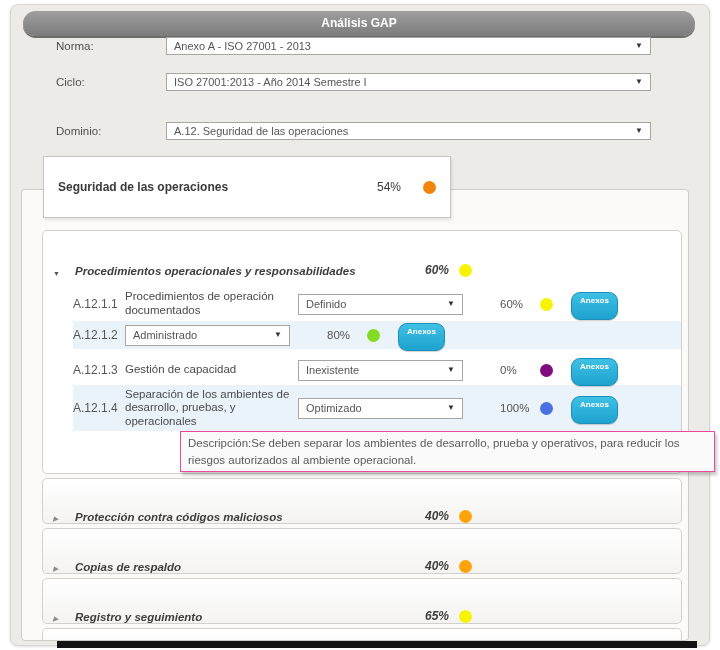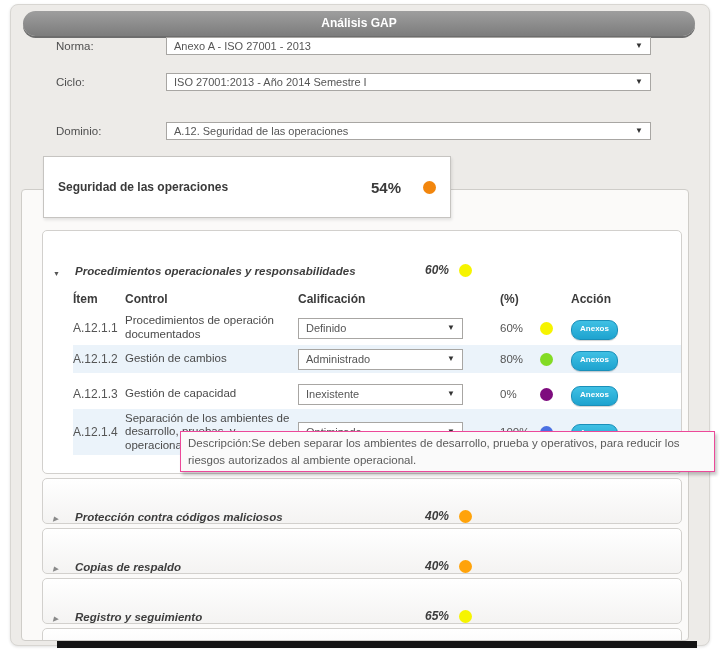--- a/index.html
+++ b/index.html
@@ -40,38 +40,38 @@
   .acc-caret.closed { color:#8a8a8a; }
   .acc-title { width:332px; font-size:11.5px; font-weight:bold; color:#3d3d3d; }
   .acc-pct { min-width:42px; text-align:right; font-size:12px; font-weight:bold; color:#3d3d3d; }
   .dot { width:13px; height:13px; border-radius:50%; margin-left:10px; flex:0 0 auto; }
 
   
   .summary-card { position:absolute; left:32px; top:151px; width:408px; height:62px;
     background:#ffffff; border:1px solid #c6c4c1; box-shadow:1px 2px 3px rgba(0,0,0,.10);
     display:flex; align-items:center; padding:0 14px; z-index:5; }
   .summary-label { flex:1; font-size:12px; font-weight:bold; color:#3a3a3a; }
-  .summary-pct { font-size:15px; font-weight:bold; color:#3a3a3a; margin-right:12px; }
+  .summary-pct { font-size:12px; font-weight:normal; color:#3a3a3a; margin-right:12px; }
 
   
   .gap-table { padding-left:30px; padding-top:10px; }
   .t-row { display:flex; align-items:center; }
   .t-head { height:24px; font-weight:bold; font-size:12px; color:#3b3b3b; }
   .c-item { width:52px; font-size:12px; color:#555; }
   .c-control { width:173px; font-size:11.5px; color:#4a4a4a; line-height:1.18; padding-right:8px; }
   .c-rating { width:165px; margin-right:37px; }
   .c-rating .fselect { width:165px; height:21px; }
   .c-pct { width:40px; font-size:11.5px; color:#555; }
   .t-row .dot { margin-left:0; }
   .c-action { margin-left:18px; }
   .t-head .c-item, .t-head .c-control, .t-head .c-rating, .t-head .c-pct { color:#3b3b3b; font-size:12px; font-weight:bold; }
   .row-alt { background:#ebf3fa; }
   .r1 { height:34px; } .r2 { height:28px; } .r3 { height:30px; margin-top:6px; } .r4 { height:46px; }
 
-  .anexos-btn { display:inline-block; width:47px; height:20px; line-height:15px; text-align:center;
+  .anexos-btn { display:inline-block; width:47px; height:28px; line-height:15px; text-align:center;
     background:linear-gradient(#3fc0e4,#1ea3cf); border:1px solid #1a8fb9; border-radius:9px;
     color:#ffffff; font-size:8px; font-weight:bold; cursor:pointer; box-shadow:0 1px 1px rgba(0,0,0,.18); }
 
   
   .tooltip { position:absolute; left:180px; top:431px; width:535px; min-height:40px;
     background:#fafafa; border:1px solid #ec4899; box-shadow:2px 3px 3px rgba(0,0,0,.22);
     padding:3px 7px; font-size:11.5px; color:#5a5a5a; line-height:1.45; z-index:9; }
 
   
   .bottom-bar { position:absolute; left:57px; top:641px; width:640px; height:7px;
@@ -120,46 +120,37 @@
 
         <div class="acc-card expanded">
           <div class="acc-header">
             <span class="acc-caret">▼</span>
             <span class="acc-title">Procedimientos operacionales y responsabilidades</span>
             <span class="acc-pct">60%</span>
             <span class="dot" style="background-color: rgb(246, 244, 0);"></span>
           </div>
 
           <div class="gap-table">
-            <div class="t-row t-head">
-              <span class="c-item">Ítem</span>
-              <span class="c-control">Control</span>
-              <span class="c-rating">Calificación</span>
-              <span class="c-pct">(%)</span>
-              <span style="width:13px;"></span>
-              <span class="c-action" style="font-weight:bold;font-size:12px;color:#3b3b3b;">Acción</span>
-            </div>
 
             <div class="t-row r1">
               <span class="c-item">A.12.1.1</span>
               <span class="c-control">Procedimientos de operación documentados</span>
               <span class="c-rating">
                   <span class="fselect">
                     <span>Definido</span>
                     <span class="caret">▼</span>
                   </span>
                 </span>
               <span class="c-pct">60%</span>
               <span class="dot" style="background-color: rgb(246, 244, 0);"></span>
               <span class="c-action"><span class="anexos-btn">Anexos</span></span>
             </div>
 
             <div class="t-row r2 row-alt">
               <span class="c-item">A.12.1.2</span>
-              <span class="c-control">Gestión de cambios</span>
               <span class="c-rating">
                   <span class="fselect">
                     <span>Administrado</span>
                     <span class="caret">▼</span>
                   </span>
                 </span>
               <span class="c-pct">80%</span>
               <span class="dot" style="background-color: rgb(131, 219, 36);"></span>
               <span class="c-action"><span class="anexos-btn">Anexos</span></span>
             </div>

